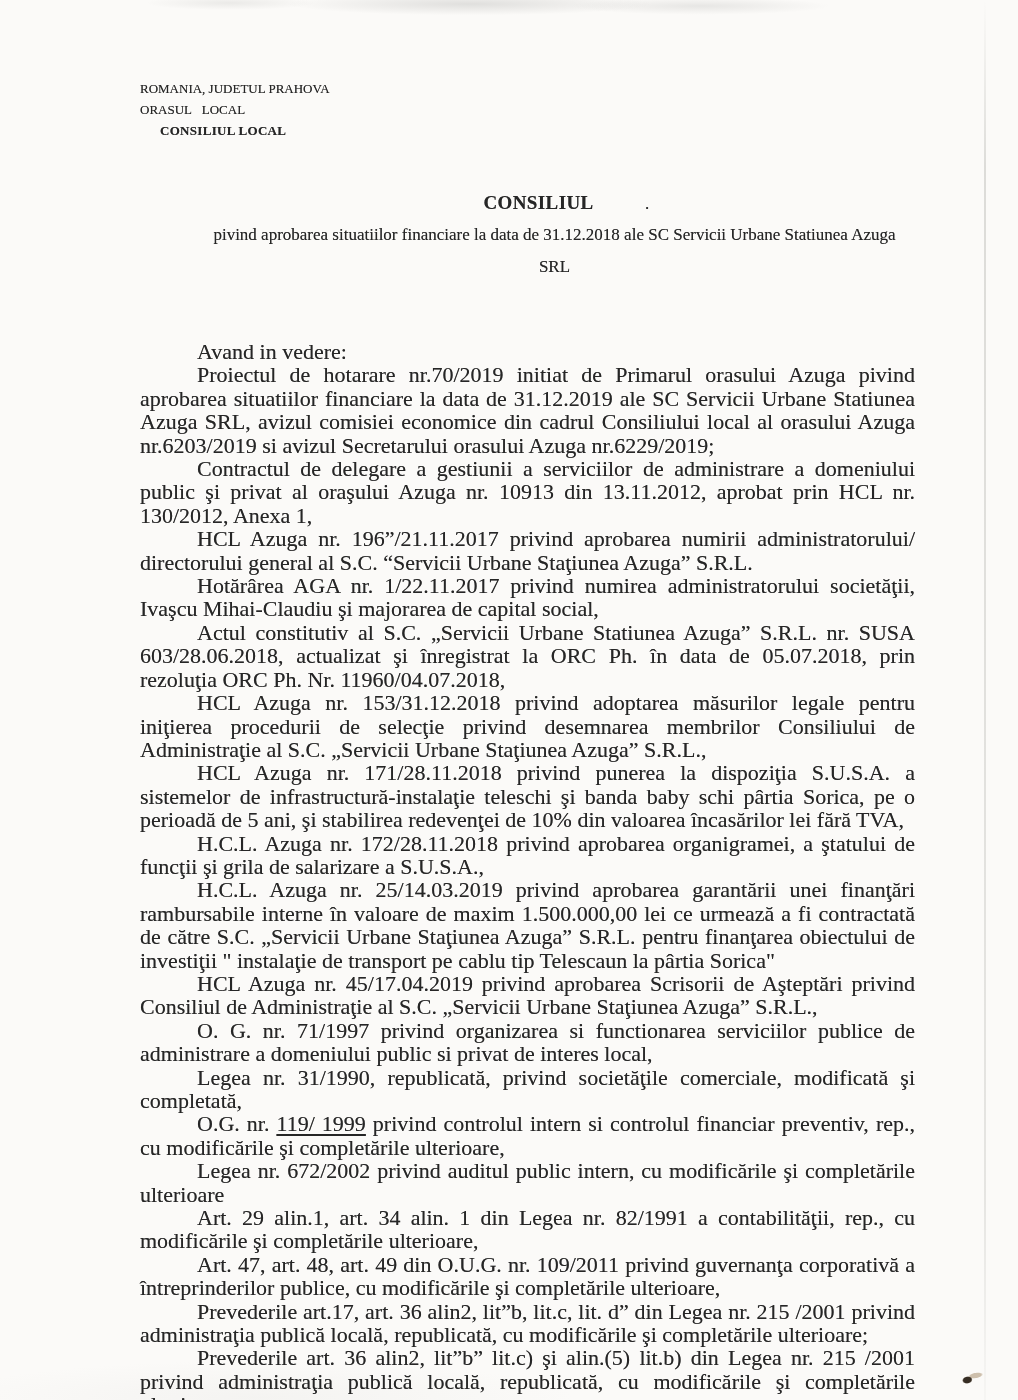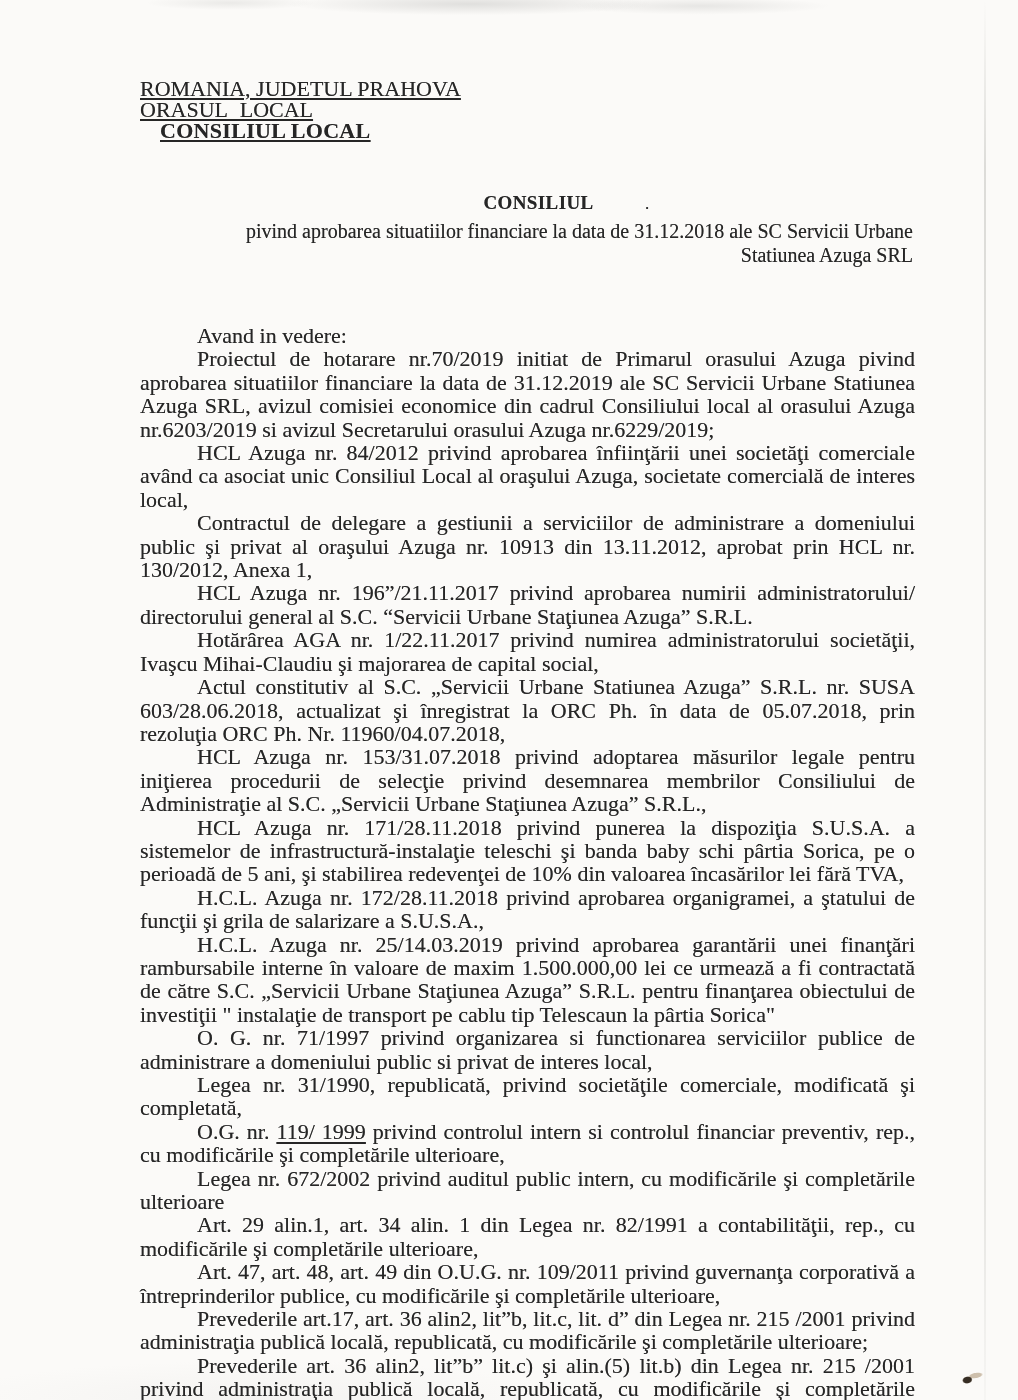--- a/index.html
+++ b/index.html
@@ -26,34 +26,34 @@
   .ink-mark{
     position:absolute;left:958px;top:1370px;width:30px;height:15px;
     background:
       radial-gradient(ellipse 7px 5px at 9px 9px, #362d23 55%, rgba(60,48,36,0.6) 65%, transparent 75%),
       radial-gradient(ellipse 10px 4px at 18px 6px, rgba(150,120,80,0.45) 55%, transparent 75%);
     transform:rotate(-10deg);
   }
   .content{
     position:absolute;left:140px;top:78px;width:775px;
   }
-  .header-block{font-size:22px;line-height:21px;text-decoration:underline;}
+  .header-block{font-size:13px;line-height:21px;}
   .header-block .city{word-spacing:7px;}
   .header-block .bold{font-weight:bold;letter-spacing:0.3px;margin-left:20px;}
   .title-row{
     position:relative;margin-top:51px;height:26px;text-align:center;
     font-size:19px;font-weight:bold;letter-spacing:0.4px;
   }
   .title-row .title-text{position:relative;left:11px;}
   .title-row .title-dot{
     position:absolute;left:505px;top:2px;font-weight:normal;font-size:17px;
   }
   .subtitle{
     margin:1px 0 0 56px;width:717px;
-    font-size:20px;line-height:24px;text-align:right;
+    font-size:17px;line-height:32px;text-align:center;
   }
   .body-text{margin-top:57px;font-size:22px;line-height:23.4px;}
   .para{
     margin:0;text-indent:57px;text-align:justify;
   }
   .para.no-justify{text-align:left;}
   .closing{margin-top:13px;}
   .u{text-decoration:underline;text-underline-offset:3px;}
 </style>
 </head>
@@ -74,29 +74,29 @@
       <span class="title-text">CONSILIUL</span>
       <span class="title-dot">.</span>
     </div>
 
     <div class="subtitle">pivind aprobarea situatiilor financiare la data de 31.12.2018 ale SC Servicii Urbane Statiunea Azuga SRL</div>
 
     <div class="body-text">
       <p class="para no-justify">Avand in vedere:</p>
 
       <p class="para">Proiectul de hotarare nr.70/2019 initiat de Primarul orasului Azuga pivind aprobarea situatiilor financiare la data de 31.12.2019 ale SC Servicii Urbane Statiunea Azuga SRL, avizul comisiei economice din cadrul Consiliului local al orasului Azuga nr.6203/2019 si avizul Secretarului orasului Azuga nr.6229/2019;</p>
-      <p class="para">HCL Azuga nr. 84/2012 privind aprobarea înfiinţării unei societăţi comerciale având ca asociat unic Consiliul Local al oraşului Azuga, societate comercială de interes local,</p>
       <p class="para">Contractul de delegare a gestiunii a serviciilor de administrare a domeniului public şi privat al oraşului Azuga nr. 10913 din 13.11.2012, aprobat prin HCL nr. 130/2012, Anexa 1,</p>
       <p class="para">HCL Azuga nr. 196”/21.11.2017 privind aprobarea numirii administratorului/ directorului general al S.C. “Servicii Urbane Staţiunea Azuga” S.R.L.</p>
       <p class="para">Hotărârea AGA nr. 1/22.11.2017 privind numirea administratorului societăţii, Ivaşcu Mihai-Claudiu şi majorarea de capital social,</p>
       <p class="para">Actul constitutiv al S.C. „Servicii Urbane Statiunea Azuga” S.R.L. nr. SUSA 603/28.06.2018, actualizat şi înregistrat la ORC Ph. în data de 05.07.2018, prin rezoluţia ORC Ph. Nr. 11960/04.07.2018,</p>
-      <p class="para">HCL Azuga nr. 153/31.07.2018 privind adoptarea măsurilor legale pentru iniţierea procedurii de selecţie privind desemnarea membrilor Consiliului de Administraţie al S.C. „Servicii Urbane Staţiunea Azuga” S.R.L.,</p>
+      <p class="para">HCL Azuga nr. 153/31.12.2018 privind adoptarea măsurilor legale pentru iniţierea procedurii de selecţie privind desemnarea membrilor Consiliului de Administraţie al S.C. „Servicii Urbane Staţiunea Azuga” S.R.L.,</p>
       <p class="para">HCL Azuga nr. 171/28.11.2018 privind punerea la dispoziţia S.U.S.A. a sistemelor de infrastructură-instalaţie teleschi şi banda baby schi pârtia Sorica, pe o perioadă de 5 ani, şi stabilirea redevenţei de 10% din valoarea încasărilor lei fără TVA,</p>
       <p class="para">H.C.L. Azuga nr. 172/28.11.2018 privind aprobarea organigramei, a ştatului de funcţii şi grila de salarizare a S.U.S.A.,</p>
       <p class="para">H.C.L. Azuga nr. 25/14.03.2019 privind aprobarea garantării unei finanţări rambursabile interne în valoare de maxim 1.500.000,00 lei ce urmează a fi contractată de către S.C. „Servicii Urbane Staţiunea Azuga” S.R.L. pentru finanţarea obiectului de investiţii " instalaţie de transport pe cablu tip Telescaun la pârtia Sorica"</p>
+      <p class="para">HCL Azuga nr. 45/17.04.2019 privind aprobarea Scrisorii de Aşteptări privind Consiliul de Administraţie al S.C. „Servicii Urbane Staţiunea Azuga” S.R.L.,</p>
       <p class="para">O. G. nr. 71/1997 privind organizarea si functionarea serviciilor publice de administrare a domeniului public si privat de interes local,</p>
       <p class="para">Legea nr. 31/1990, republicată, privind societăţile comerciale, modificată şi completată,</p>
 
       <p class="para"><span>O.G. nr. </span><span class="u">119/ 1999</span><span> privind controlul intern si controlul financiar preventiv, rep., cu modificările şi completările ulterioare,</span></p>
 
       <p class="para">Legea nr. 672/2002 privind auditul public intern, cu modificările şi completările ulterioare</p>
       <p class="para">Art. 29 alin.1, art. 34 alin. 1 din Legea nr. 82/1991 a contabilităţii, rep., cu modificările şi completările ulterioare,</p>
       <p class="para">Art. 47, art. 48, art. 49 din O.U.G. nr. 109/2011 privind guvernanţa corporativă a întreprinderilor publice, cu modificările şi completările ulterioare,</p>
       <p class="para">Prevederile art.17, art. 36 alin2, lit”b, lit.c, lit. d” din Legea nr. 215 /2001 privind administraţia publică locală, republicată, cu modificările şi completările ulterioare;</p>
       <p class="para">Prevederile art. 36 alin2, lit”b” lit.c) şi alin.(5) lit.b) din Legea nr. 215 /2001 privind administraţia publică locală, republicată, cu modificările şi completările ulterioare;</p>

